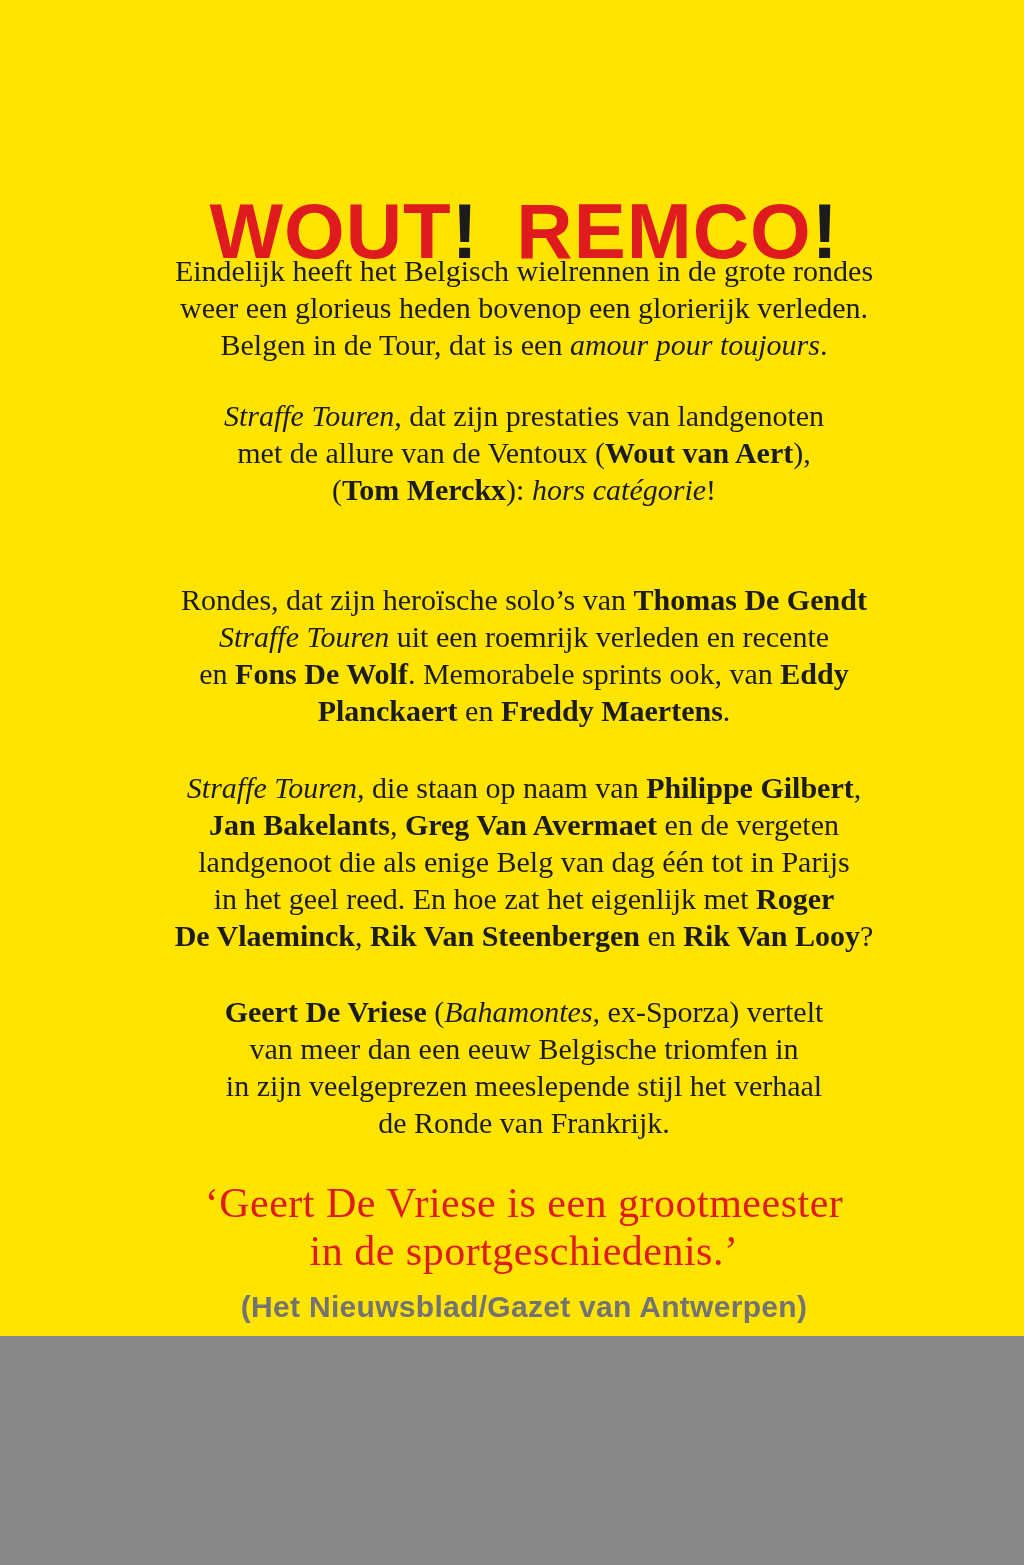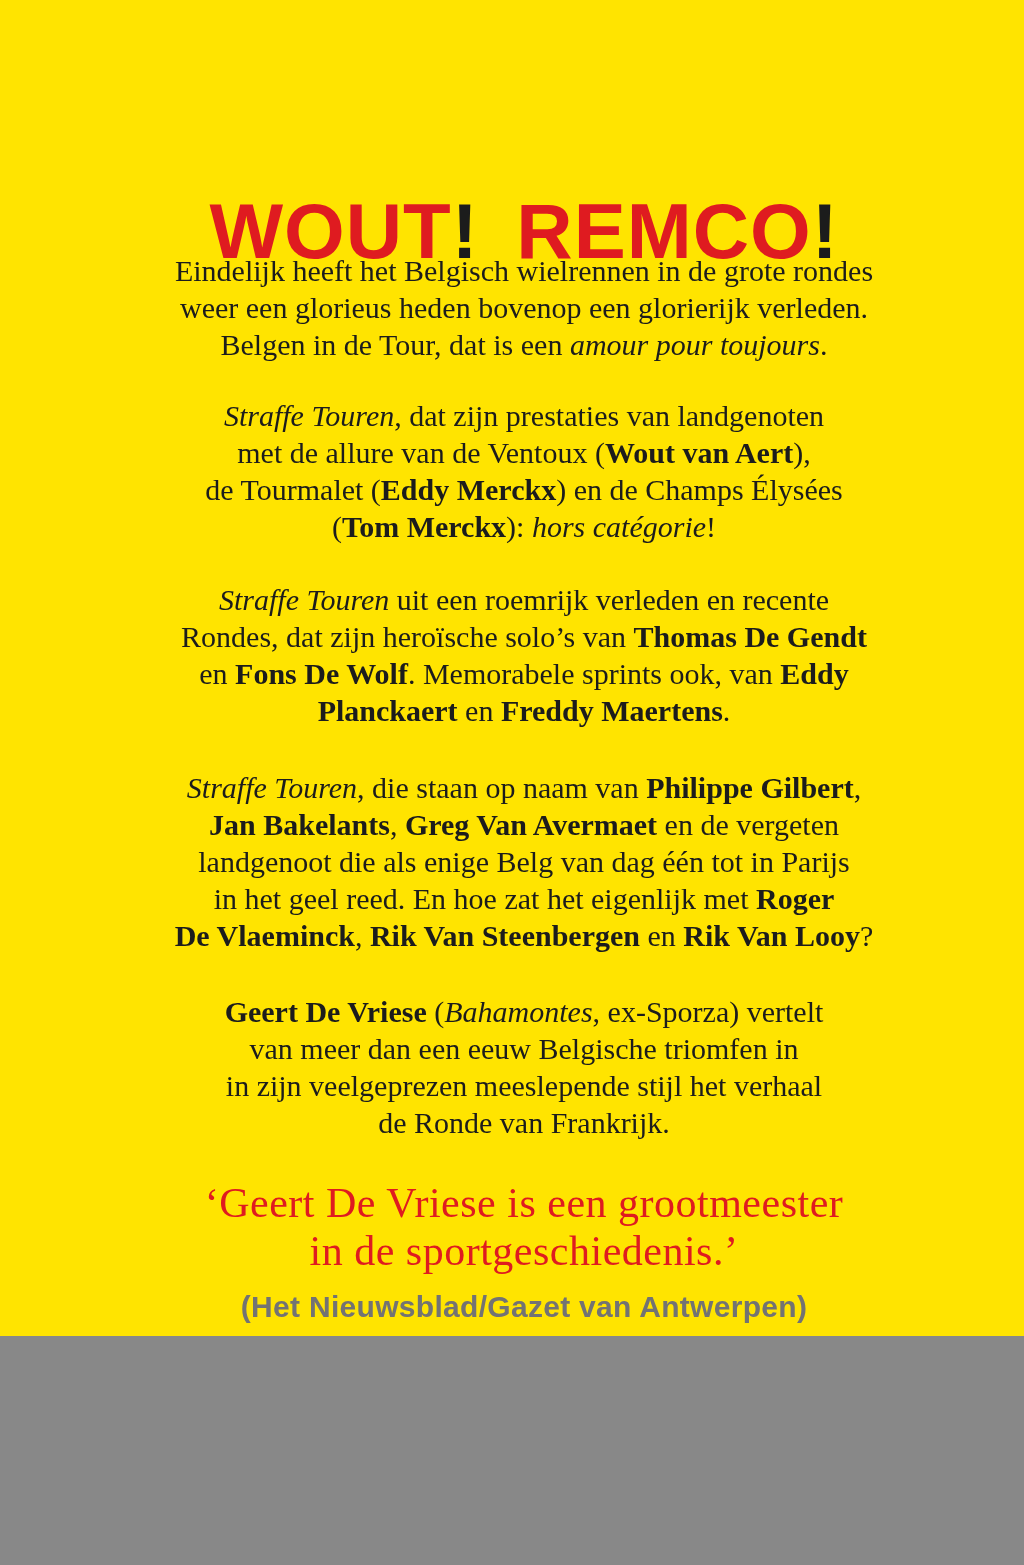--- a/index.html
+++ b/index.html
@@ -62,26 +62,25 @@
   <h1 class="block title"><span class="c-red">WOUT</span><span class="c-ink">!</span><span> </span><span class="c-red">REMCO</span><span class="c-ink">!</span></h1>
 
   <div class="block par p1">
       <div class="line"><span>Eindelijk heeft het Belgisch wielrennen in de grote rondes</span></div>
       <div class="line"><span>weer een glorieus heden bovenop een glorierijk verleden.</span></div>
       <div class="line"><span>Belgen in de Tour, dat is een </span><span class="run-i">amour pour toujours</span><span>.</span></div>
     </div>
   <div class="block par p2">
       <div class="line"><span class="run-i">Straffe Touren</span><span>, dat zijn prestaties van landgenoten</span></div>
       <div class="line"><span>met de allure van de Ventoux (</span><span class="run-b">Wout van Aert</span><span>),</span></div>
-      <div class="line"><span>de Tourmalet (</span><span class="run-b">Eddy Merckx</span><span>) en de Champs Élysées</span></div>
       <div class="line"><span>(</span><span class="run-b">Tom Merckx</span><span>): </span><span class="run-i">hors catégorie</span><span>!</span></div>
     </div>
   <div class="block par p3">
+      <div class="line"><span>Rondes, dat zijn heroïsche solo’s van </span><span class="run-b">Thomas De Gendt</span></div>
       <div class="line"><span class="run-i">Straffe Touren</span><span> uit een roemrijk verleden en recente</span></div>
-      <div class="line"><span>Rondes, dat zijn heroïsche solo’s van </span><span class="run-b">Thomas De Gendt</span></div>
       <div class="line"><span>en </span><span class="run-b">Fons De Wolf</span><span>. Memorabele sprints ook, van </span><span class="run-b">Eddy</span></div>
       <div class="line"><span class="run-b">Planckaert</span><span> en </span><span class="run-b">Freddy Maertens</span><span>.</span></div>
     </div>
   <div class="block par p4">
       <div class="line"><span class="run-i">Straffe Touren</span><span>, die staan op naam van </span><span class="run-b">Philippe Gilbert</span><span>,</span></div>
       <div class="line"><span class="run-b">Jan Bakelants</span><span>, </span><span class="run-b">Greg Van Avermaet</span><span> en de vergeten</span></div>
       <div class="line"><span>landgenoot die als enige Belg van dag één tot in Parijs</span></div>
       <div class="line"><span>in het geel reed. En hoe zat het eigenlijk met </span><span class="run-b">Roger</span></div>
       <div class="line"><span class="run-b">De Vlaeminck</span><span>, </span><span class="run-b">Rik Van Steenbergen</span><span> en </span><span class="run-b">Rik Van Looy</span><span>?</span></div>
     </div>

